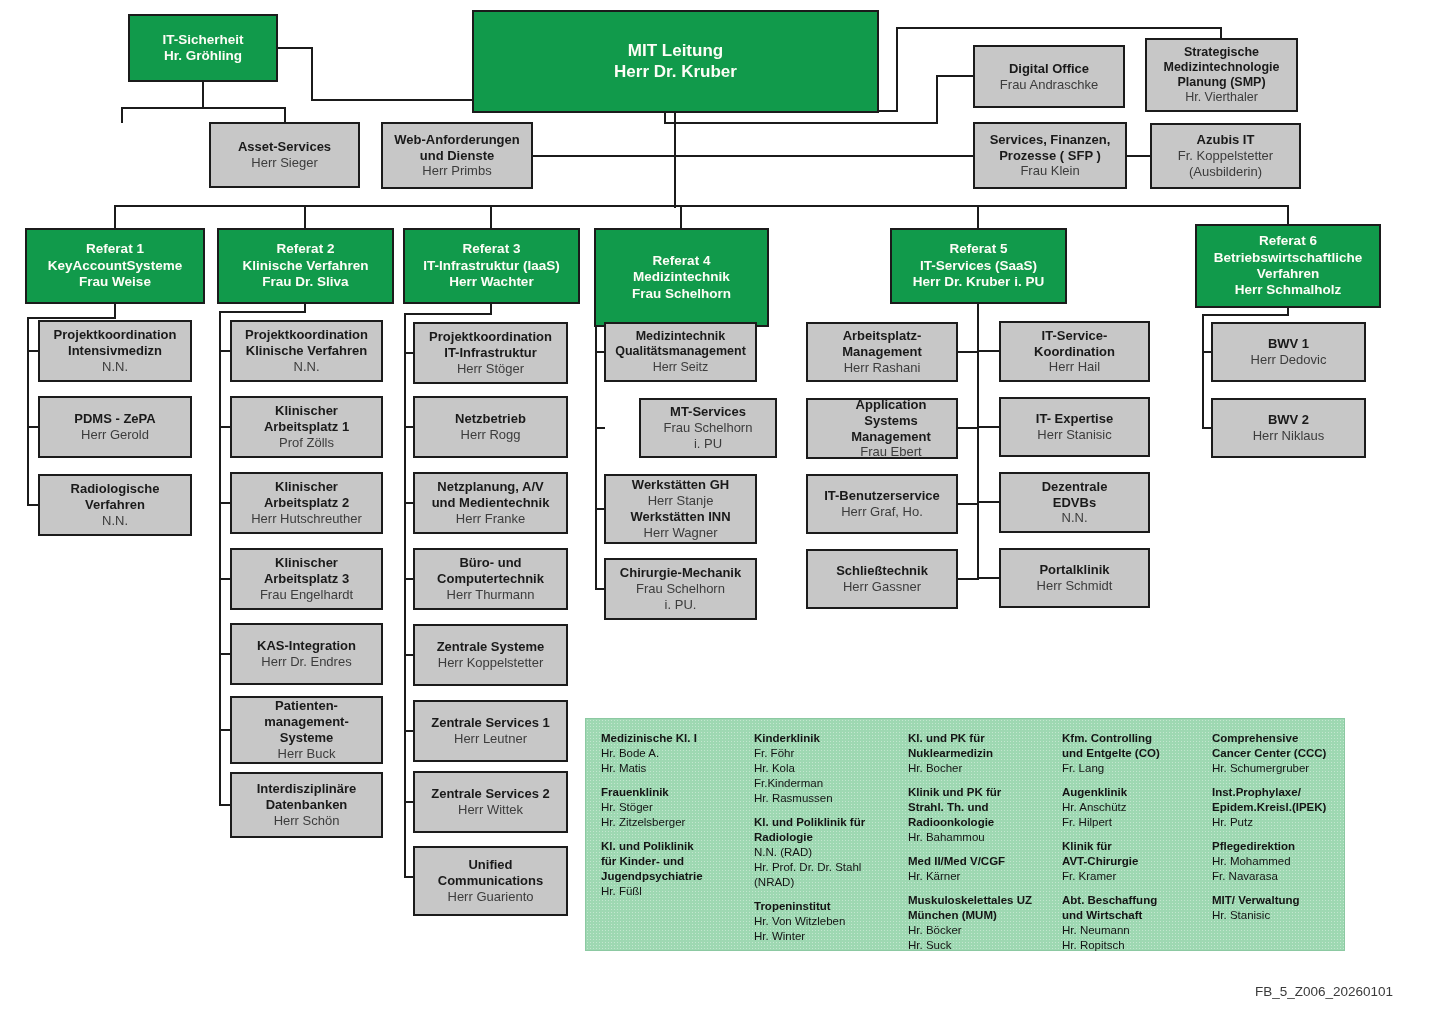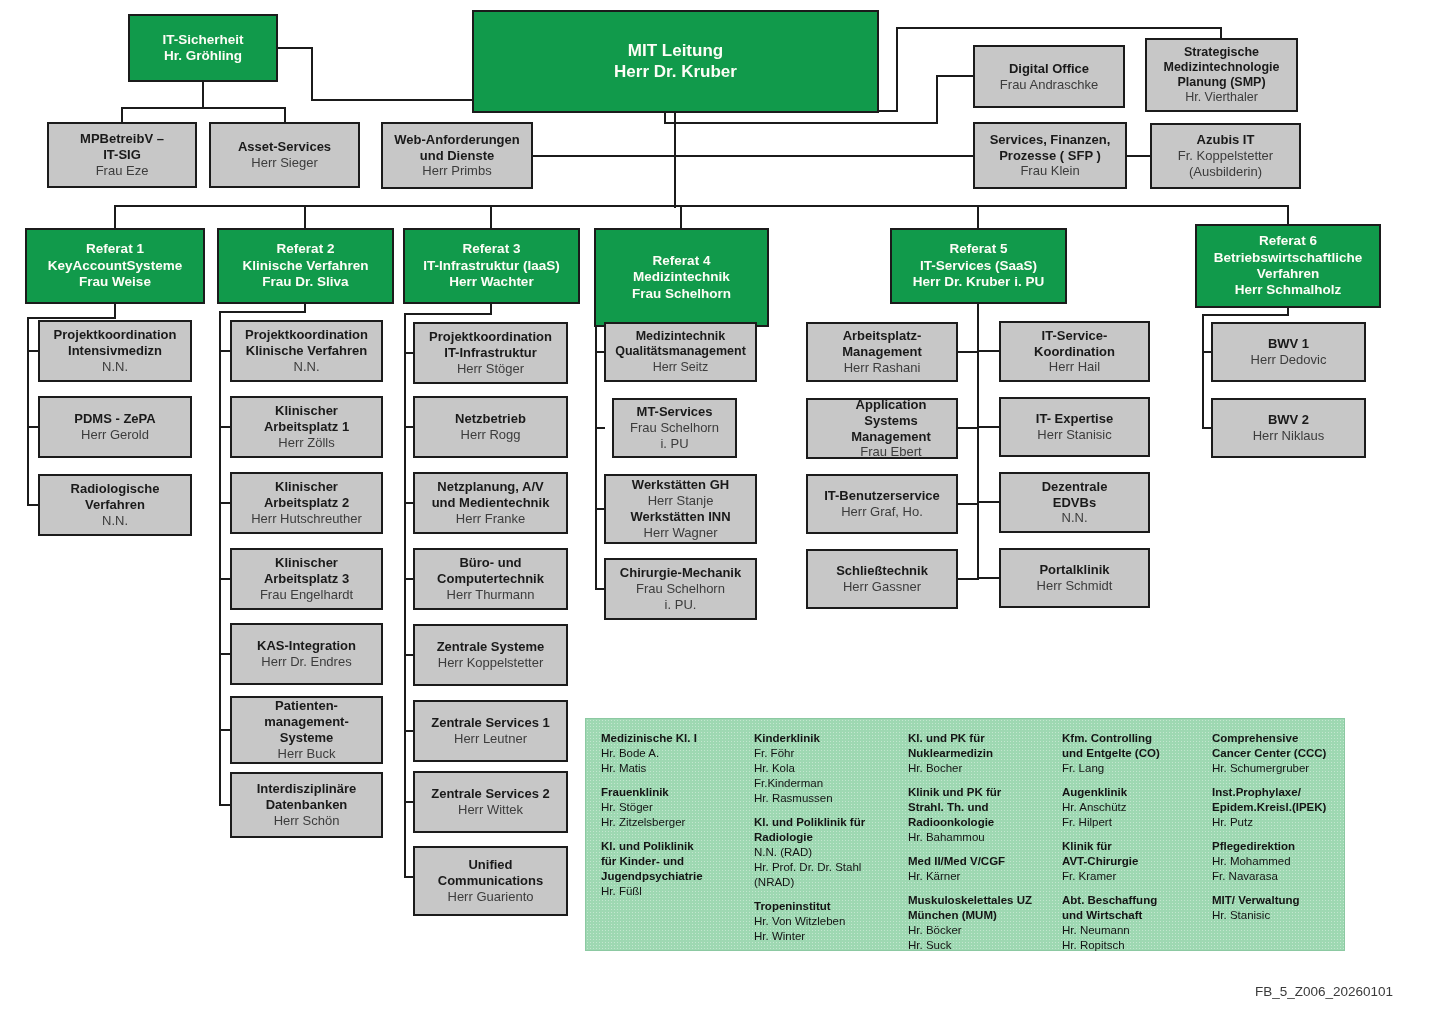--- a/index.html
+++ b/index.html
@@ -230,25 +230,20 @@
     <div class="box gray" style="left: 973px; top: 45px; width: 152px; height: 63px; font-size: 13px;">
       <div class="bl">Digital Office</div>
       <div class="nm">Frau Andraschke</div>
     </div>
     <div class="box gray" style="left: 1145px; top: 38px; width: 153px; height: 74px; font-size: 12.5px;">
       <div class="bl">Strategische</div>
       <div class="bl">Medizintechnologie</div>
       <div class="bl">Planung (SMP)</div>
       <div class="nm">Hr. Vierthaler</div>
     </div>
-    <div class="box gray" style="left: 47px; top: 122px; width: 150px; height: 66px; font-size: 13px;">
-      <div class="bl">MPBetreibV –</div>
-      <div class="bl">IT-SIG</div>
-      <div class="nm">Frau Eze</div>
-    </div>
     <div class="box gray" style="left: 209px; top: 122px; width: 151px; height: 66px; font-size: 13px;">
       <div class="bl">Asset-Services</div>
       <div class="nm">Herr Sieger</div>
     </div>
     <div class="box gray" style="left: 381px; top: 122px; width: 152px; height: 67px; font-size: 13px;">
       <div class="bl">Web-Anforderungen</div>
       <div class="bl">und Dienste</div>
       <div class="nm">Herr Primbs</div>
     </div>
     <div class="box gray" style="left: 973px; top: 122px; width: 154px; height: 67px; font-size: 13px;">
@@ -307,21 +302,21 @@
       <div class="nm">N.N.</div>
     </div>
     <div class="box gray" style="left: 230px; top: 320px; width: 153px; height: 62px; font-size: 13px;">
       <div class="bl">Projektkoordination</div>
       <div class="bl">Klinische Verfahren</div>
       <div class="nm">N.N.</div>
     </div>
     <div class="box gray" style="left: 230px; top: 396px; width: 153px; height: 62px; font-size: 13px;">
       <div class="bl">Klinischer</div>
       <div class="bl">Arbeitsplatz 1</div>
-      <div class="nm">Herr Zölls</div>
+      <div class="nm">Prof Zölls</div>
     </div>
     <div class="box gray" style="left: 230px; top: 472px; width: 153px; height: 62px; font-size: 13px;">
       <div class="bl">Klinischer</div>
       <div class="bl">Arbeitsplatz 2</div>
       <div class="nm">Herr Hutschreuther</div>
     </div>
     <div class="box gray" style="left: 230px; top: 548px; width: 153px; height: 62px; font-size: 13px;">
       <div class="bl">Klinischer</div>
       <div class="bl">Arbeitsplatz 3</div>
       <div class="nm">Frau Engelhardt</div>
@@ -375,21 +370,21 @@
     <div class="box gray" style="left: 413px; top: 846px; width: 155px; height: 70px; font-size: 13px;">
       <div class="bl">Unified</div>
       <div class="bl">Communications</div>
       <div class="nm">Herr Guariento</div>
     </div>
     <div class="box gray" style="left: 604px; top: 322px; width: 153px; height: 60px; font-size: 12.5px;">
       <div class="bl">Medizintechnik</div>
       <div class="bl">Qualitätsmanagement</div>
       <div class="nm">Herr Seitz</div>
     </div>
-    <div class="box gray" style="left: 612px; top: 398px; width: 125px; height: 60px; font-size: 13px;">
+    <div class="box gray" style="left: 639px; top: 398px; width: 138px; height: 60px; font-size: 13px;">
       <div class="bl">MT-Services</div>
       <div class="nm">Frau Schelhorn</div>
       <div class="nm">i. PU</div>
     </div>
     <div class="box gray" style="left: 604px; top: 474px; width: 153px; height: 70px; font-size: 13px;">
       <div class="bl">Werkstätten GH</div>
       <div class="nm">Herr Stanje</div>
       <div class="bl">Werkstätten INN</div>
       <div class="nm">Herr Wagner</div>
     </div>

